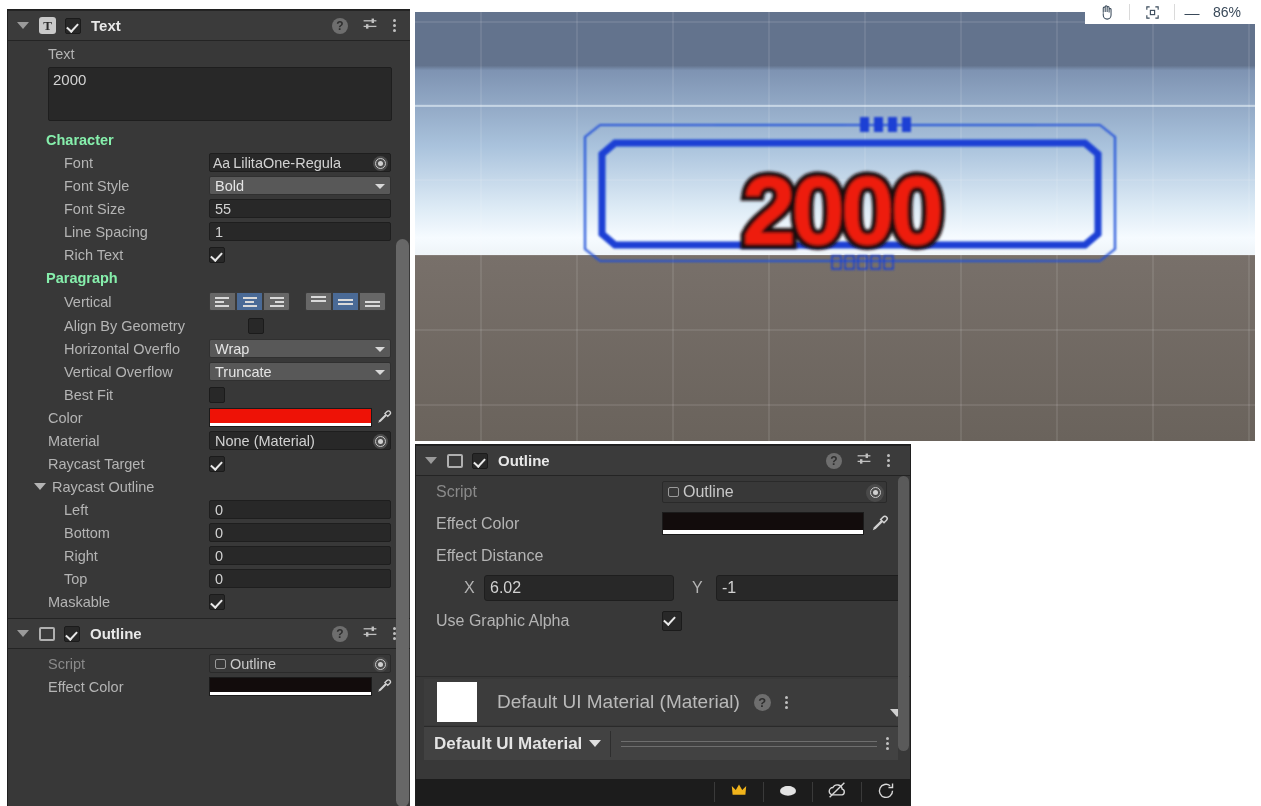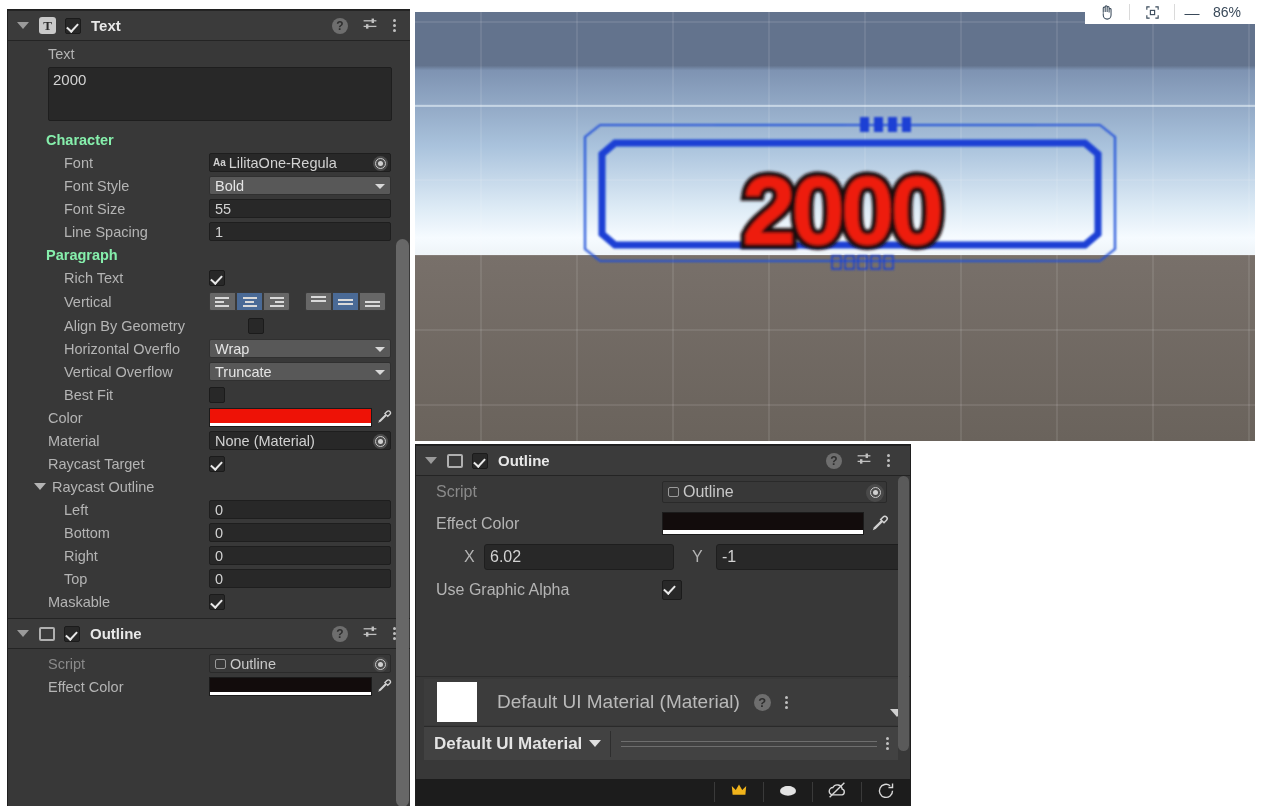--- a/index.html
+++ b/index.html
@@ -200,21 +200,21 @@
                 color:#d2d2d2;font-size:15px;padding:3px 0 0 4px;box-sizing:border-box;">2000</div>
   </div>
 
   <div class="row" style="padding-left:38px;margin-top:7px;">
     <div class="sec">Character</div>
   </div>
 
   <div class="row" style="padding-left:56px;">
     <div class="lbl" style="width:145px;">Font</div>
     <div class="fld" style="width:182px;position:relative;padding-left:3px;">
-      <span style="font-size:10px;font-weight:bold;color:#cfcfcf;margin-right:3px;">Aa</span>
+      <span style="font-size:14px;font-weight:normal;color:#cfcfcf;margin-right:3px;">Aa</span>
       <span>LilitaOne-Regula</span>
       <span class="objsel"></span>
     </div>
   </div>
 
   <div class="row" style="padding-left:56px;">
     <div class="lbl" style="width:145px;">Font Style</div>
     <div class="drop" style="width:182px;">
       <span>Bold</span>
       <span class="car"></span>
@@ -224,27 +224,27 @@
   <div class="row" style="padding-left:56px;">
     <div class="lbl" style="width:145px;">Font Size</div>
     <div class="fld" style="width:182px;">55</div>
   </div>
 
   <div class="row" style="padding-left:56px;">
     <div class="lbl" style="width:145px;">Line Spacing</div>
     <div class="fld" style="width:182px;">1</div>
   </div>
 
+  <div class="row" style="padding-left:56px;">
+    <div class="lbl" style="width:145px;">Rich Text</div>
+    <div class="chk on"></div>
+  </div>
+
   <div class="row" style="padding-left:38px;">
     <div class="sec">Paragraph</div>
-  </div>
-
-  <div class="row" style="padding-left:56px;">
-    <div class="lbl" style="width:145px;">Rich Text</div>
-    <div class="chk on"></div>
   </div>
 
   <div class="row" style="padding-left:56px;height:25px;">
     <div class="lbl" style="width:145px;">Vertical</div>
     <div style="display:flex;">
       <div class="alignbtn" style="border-radius:2px 0 0 2px;align-items:flex-start;padding-left:5px;">
         <span style="width:14px"></span>
           <span style="width:9px"></span>
           <span style="width:14px"></span>
       </div>
@@ -446,20 +446,23 @@
       <div class="alpha" style="height:4px;"></div>
     </div>
     <div class="eyed" style="margin-left:5px;width:20px;height:20px;">
       <svg width="20" height="20" viewBox="0 0 24 24" fill="none" stroke="#d2d2d2" stroke-width="1.8">
         <path d="M17 3.5a2.8 2.8 0 0 1 4 4l-3 3 -4-4 3-3z"></path>
         <path d="M14.5 7.5l2 2 -8.5 8.5 -3.5 1.5 1.5-3.5z" fill="#d2d2d2" stroke="none"></path>
       </svg>
     </div>
   </div>
 
+  <div class="row" style="padding-left:20px;height:31px;">
+    <div class="lbl" style="font-size:16px;">Effect Distance</div>
+  </div>
 
   <div class="row" style="padding-left:48px;height:33px;">
     <div class="lbl" style="width:20px;font-size:16px;">X</div>
     <div class="fld" style="width:190px;height:26px;font-size:16px;border-radius:3px;">6.02</div>
     <div class="lbl" style="width:24px;margin-left:18px;font-size:16px;">Y</div>
     <div class="fld" style="width:190px;height:26px;font-size:16px;border-radius:3px;">-1</div>
   </div>
 
   <div class="row" style="padding-left:20px;height:33px;">
     <div class="lbl" style="width:226px;font-size:16px;">Use Graphic Alpha</div>

